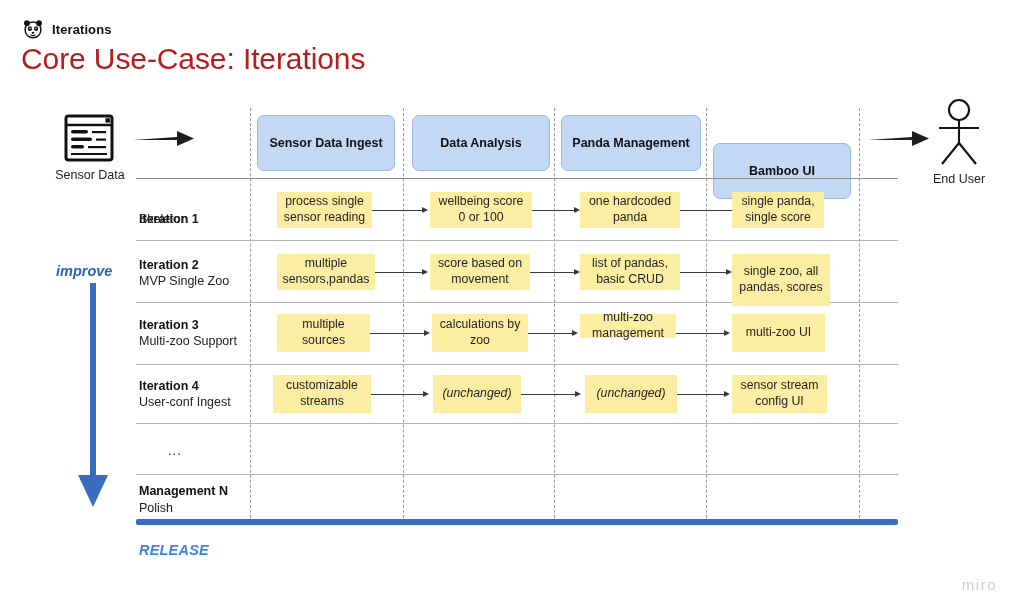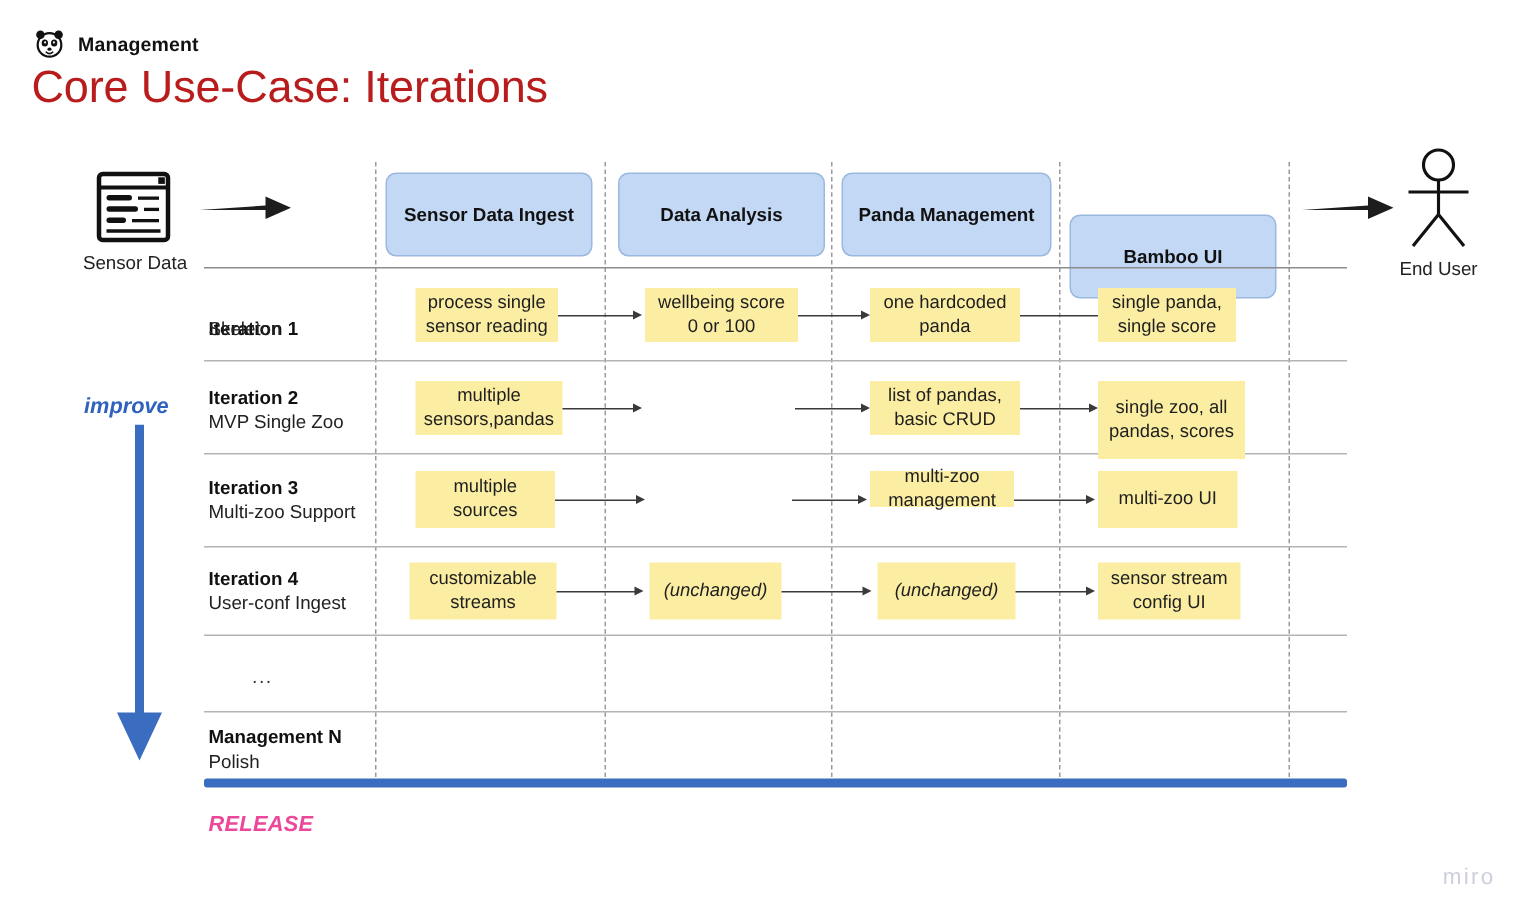--- a/index.html
+++ b/index.html
@@ -35,21 +35,21 @@
   .actor{position:absolute;left:928px;top:98px;width:62px;height:70px;}
   .actor-label{position:absolute;left:912px;top:172px;width:94px;text-align:center;
                font-size:12.5px;color:#222;}
   .big-arrow{position:absolute;}
 
   
   .improve-label{position:absolute;left:56px;top:263px;font-size:14.5px;font-weight:bold;
                  font-style:italic;color:#2f62bd;}
   .improve-arrow{position:absolute;left:72px;top:283px;width:42px;height:228px;}
   .release-label{position:absolute;left:139px;top:542px;font-size:14.5px;font-weight:bold;
-                 font-style:italic;color:#ec4899;letter-spacing:.2px;}
+                 font-style:italic;color:#3b82f6;letter-spacing:.2px;}
 
   
   .row-title{position:absolute;font-size:12.5px;font-weight:bold;color:#111;line-height:1.25;}
   .row-sub{position:absolute;font-size:12.5px;color:#222;line-height:1.25;}
   .ellipsis{position:absolute;font-size:13px;color:#333;letter-spacing:1px;}
 
   
   .card{position:absolute;background:#fbeea3;display:flex;align-items:center;
         justify-content:center;text-align:center;font-size:12.3px;color:#1f1f1f;
         line-height:1.28;padding:2px 4px;box-sizing:border-box;}
@@ -74,21 +74,21 @@
       <circle cx="12" cy="13" r="8.6" fill="#fff" stroke="#111" stroke-width="1.6"></circle>
       <circle cx="5.4" cy="5.6" r="3.1" fill="#111"></circle>
       <circle cx="18.6" cy="5.6" r="3.1" fill="#111"></circle>
       <ellipse cx="8.6" cy="11.6" rx="2.3" ry="2.6" fill="#111"></ellipse>
       <ellipse cx="15.4" cy="11.6" rx="2.3" ry="2.6" fill="#111"></ellipse>
       <circle cx="8.8" cy="11.2" r=".75" fill="#fff"></circle>
       <circle cx="15.2" cy="11.2" r=".75" fill="#fff"></circle>
       <ellipse cx="12" cy="16.1" rx="1.5" ry="1.15" fill="#111"></ellipse>
       <path d="M9.6 18.3q2.4 2.1 4.8 0" stroke="#111" stroke-width="1.1" fill="none" stroke-linecap="round"></path>
     </svg>
-    <span class="brand-name">Management</span>
+    <span class="brand-name">Iterations</span>
   </div>
   <div class="page-title">Core Use-Case: Iterations</div>
 
   <svg class="src-icon" viewBox="0 0 52 52">
     <rect x="3" y="4" width="46" height="44" rx="2.5" fill="#fff" stroke="#111" stroke-width="3"></rect>
     <line x1="3" y1="13" x2="49" y2="13" stroke="#111" stroke-width="2.6"></line>
     <rect x="42.5" y="6.2" width="4.4" height="4.4" fill="#111"></rect>
     <rect x="8" y="18" width="17" height="3.6" rx="1.8" fill="#111"></rect>
     <rect x="29" y="19" width="14" height="2.2" fill="#111"></rect>
     <rect x="8" y="25.5" width="21" height="3.6" rx="1.8" fill="#111"></rect>
@@ -170,40 +170,46 @@
   <div class="conn" style="left:532px;top:210px;width:46px;"></div>
   <div class="arrowhead" style="left:574px;top:206.5px;"></div>
   <div class="conn" style="left:680px;top:210px;width:52px;"></div>
 
   <div class="row-title" style="left:139px;top:258px;">Iteration 2</div>
   <div class="row-sub" style="left:139px;top:274px;">MVP Single Zoo</div>
 
   <div class="card" style="left:277px;top:254px;width:98px;height:36px;">
     <span>multiple sensors,pandas</span>
     </div>
+  <div class="card" style="left:430px;top:254px;width:100px;height:36px;">
+    <span>score based on movement</span>
+    </div>
   <div class="card" style="left:580px;top:254px;width:100px;height:36px;">
     <span>list of pandas, basic CRUD</span>
     </div>
   <div class="card" style="left:732px;top:254px;width:98px;height:52px;">
     <span>single zoo, all pandas, scores</span>
     </div>
 
   <div class="conn" style="left:375px;top:272px;width:49px;"></div>
   <div class="arrowhead" style="left:422px;top:268.5px;"></div>
   <div class="conn" style="left:530px;top:272px;width:48px;"></div>
   <div class="arrowhead" style="left:574px;top:268.5px;"></div>
   <div class="conn" style="left:680px;top:272px;width:50px;"></div>
   <div class="arrowhead" style="left:726px;top:268.5px;"></div>
 
   <div class="row-title" style="left:139px;top:318px;">Iteration 3</div>
   <div class="row-sub" style="left:139px;top:334px;">Multi-zoo Support</div>
 
   <div class="card" style="left:277px;top:314px;width:93px;height:38px;">
     <span>multiple sources</span>
     </div>
+  <div class="card" style="left:432px;top:314px;width:96px;height:38px;">
+    <span>calculations by zoo</span>
+    </div>
   <div class="card" style="left:580px;top:314px;width:96px;height:24px;">
     <span>multi-zoo management</span>
     </div>
   <div class="card" style="left:732px;top:314px;width:93px;height:38px;">
     <span>multi-zoo UI</span>
     </div>
 
   <div class="conn" style="left:370px;top:333px;width:56px;"></div>
   <div class="arrowhead" style="left:424px;top:329.5px;"></div>
   <div class="conn" style="left:528px;top:333px;width:48px;"></div>

